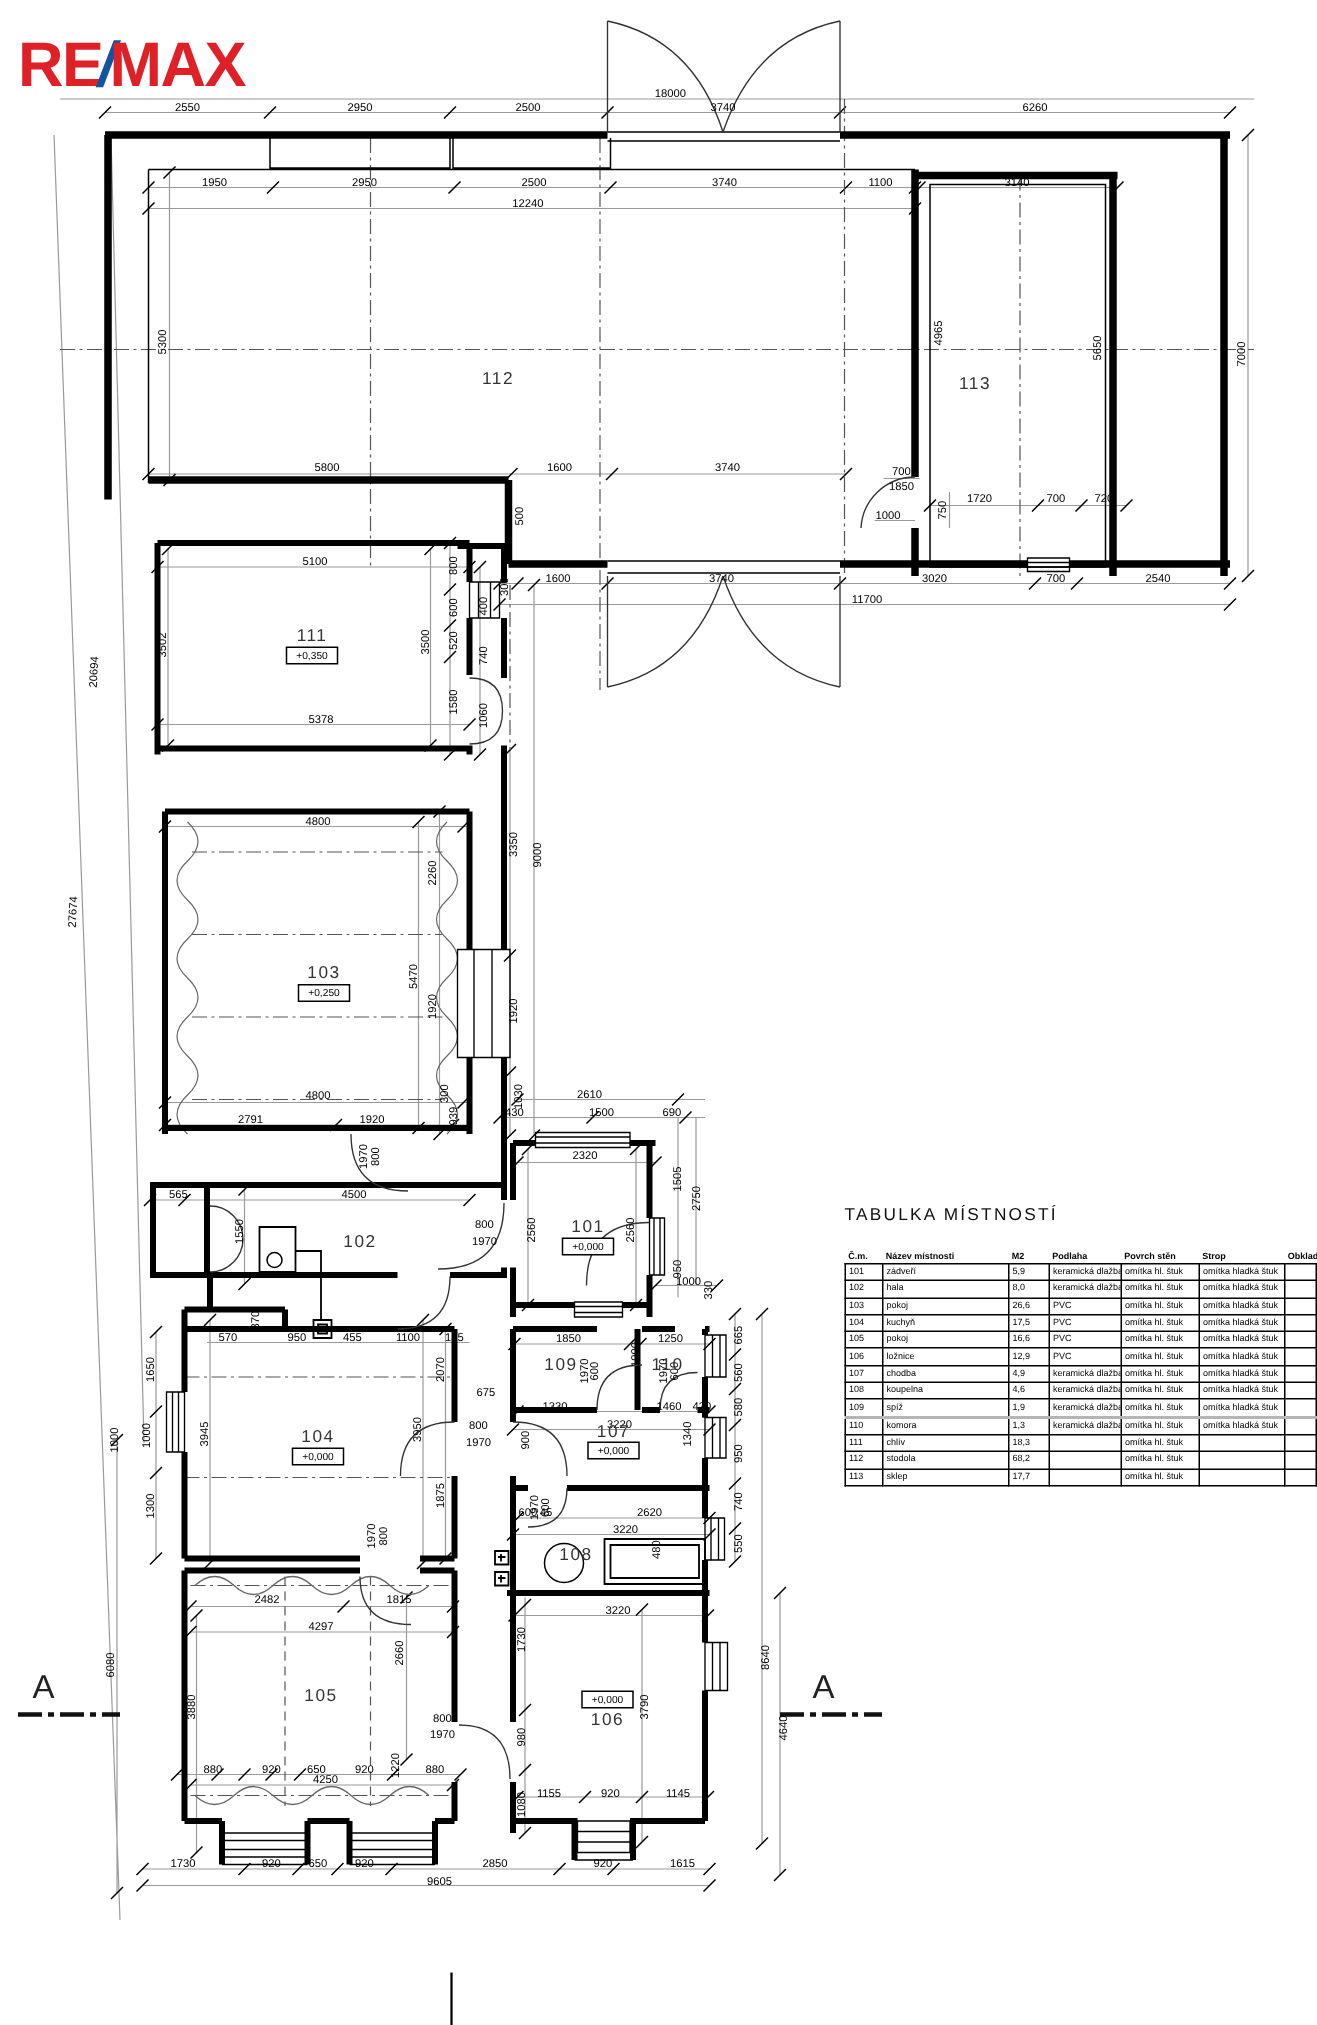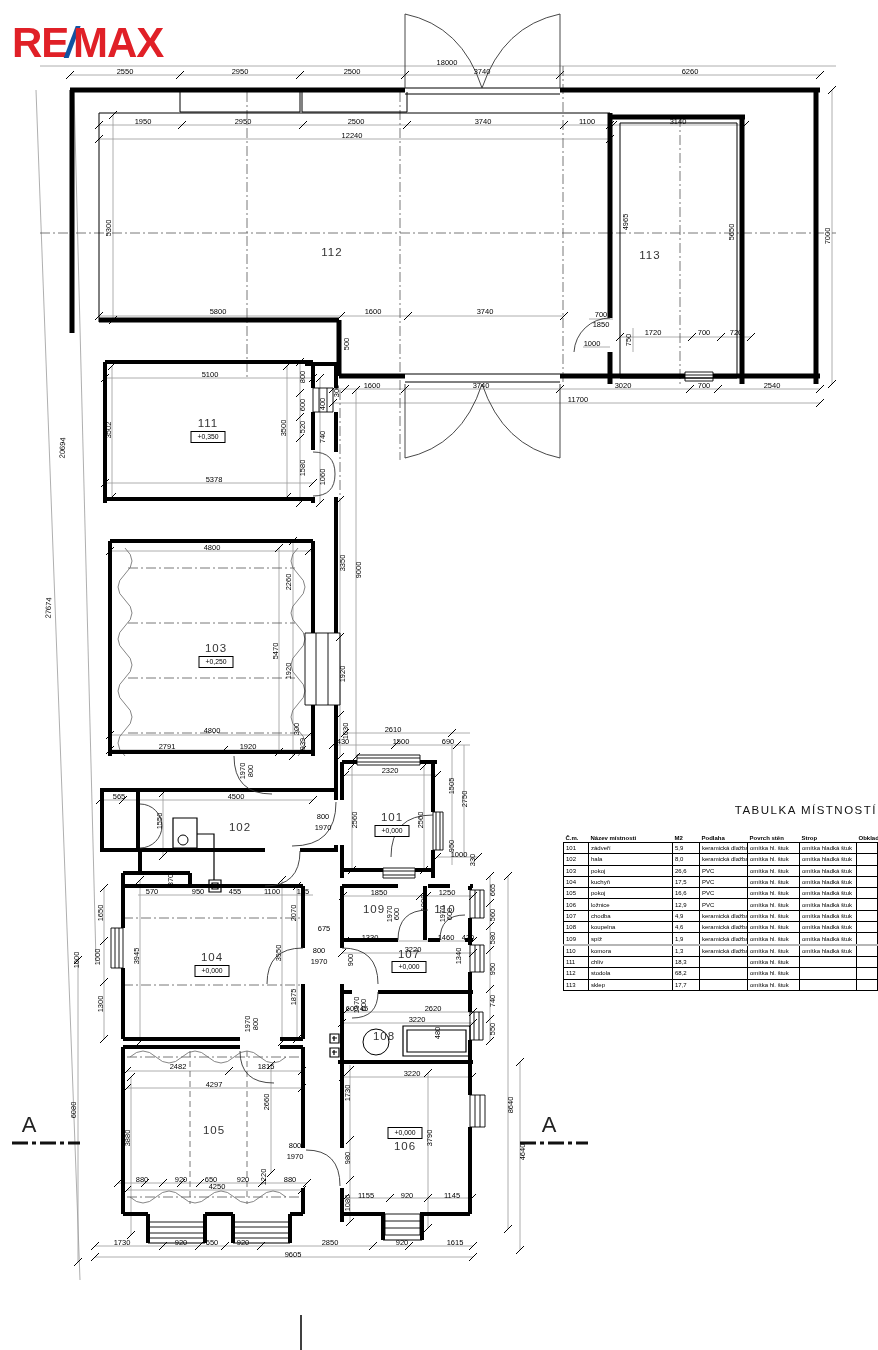--- a/index.html
+++ b/index.html
@@ -9,21 +9,21 @@
         letter-spacing:-1px;line-height:1;white-space:nowrap;}
   .logo .re,.logo .max{color:var(--logo-red,#E02027);}
   .logo .slash{color:var(--logo-blue,#1253A2);font-style:italic;margin:0 -3px;}
   svg{position:absolute;left:0;top:0;}
   svg text{font-family:"Liberation Sans",sans-serif;}
   .dim{font-size:7.5px;fill:#000;text-anchor:middle;dominant-baseline:middle;}
   .room{font-size:11.5px;fill:#333;text-anchor:middle;dominant-baseline:middle;letter-spacing:1px;}
   .lvl{font-size:6.8px;fill:#000;text-anchor:middle;dominant-baseline:middle;}
   .secA{font-size:22px;fill:#222;text-anchor:middle;}
   .tbl-wrap{position:absolute;left:563px;top:804px;width:314px;}
-  .tbl-title{text-align:right;font-size:11.5px;letter-spacing:1.5px;color:#111;margin-bottom:18px;}
+  .tbl-title{text-align:left;font-size:11.5px;letter-spacing:1.5px;color:#111;margin-bottom:18px;}
   table.roomtab{border-collapse:collapse;width:314px;table-layout:fixed;}
   table.roomtab thead th{border:none;font-size:6px;font-weight:bold;text-align:left;
         padding:1px 2px;white-space:nowrap;overflow:hidden;}
   table.roomtab tbody{border:1.5px solid #000;}
   table.roomtab tbody td{border:0.7px solid #000;font-size:6px;padding:0 2px;height:10.3px;
         white-space:nowrap;overflow:hidden;}
   table.roomtab tbody tr.hl td{border-top:2px solid #b5b5b5;}
 </style>
 </head>
 <body>

